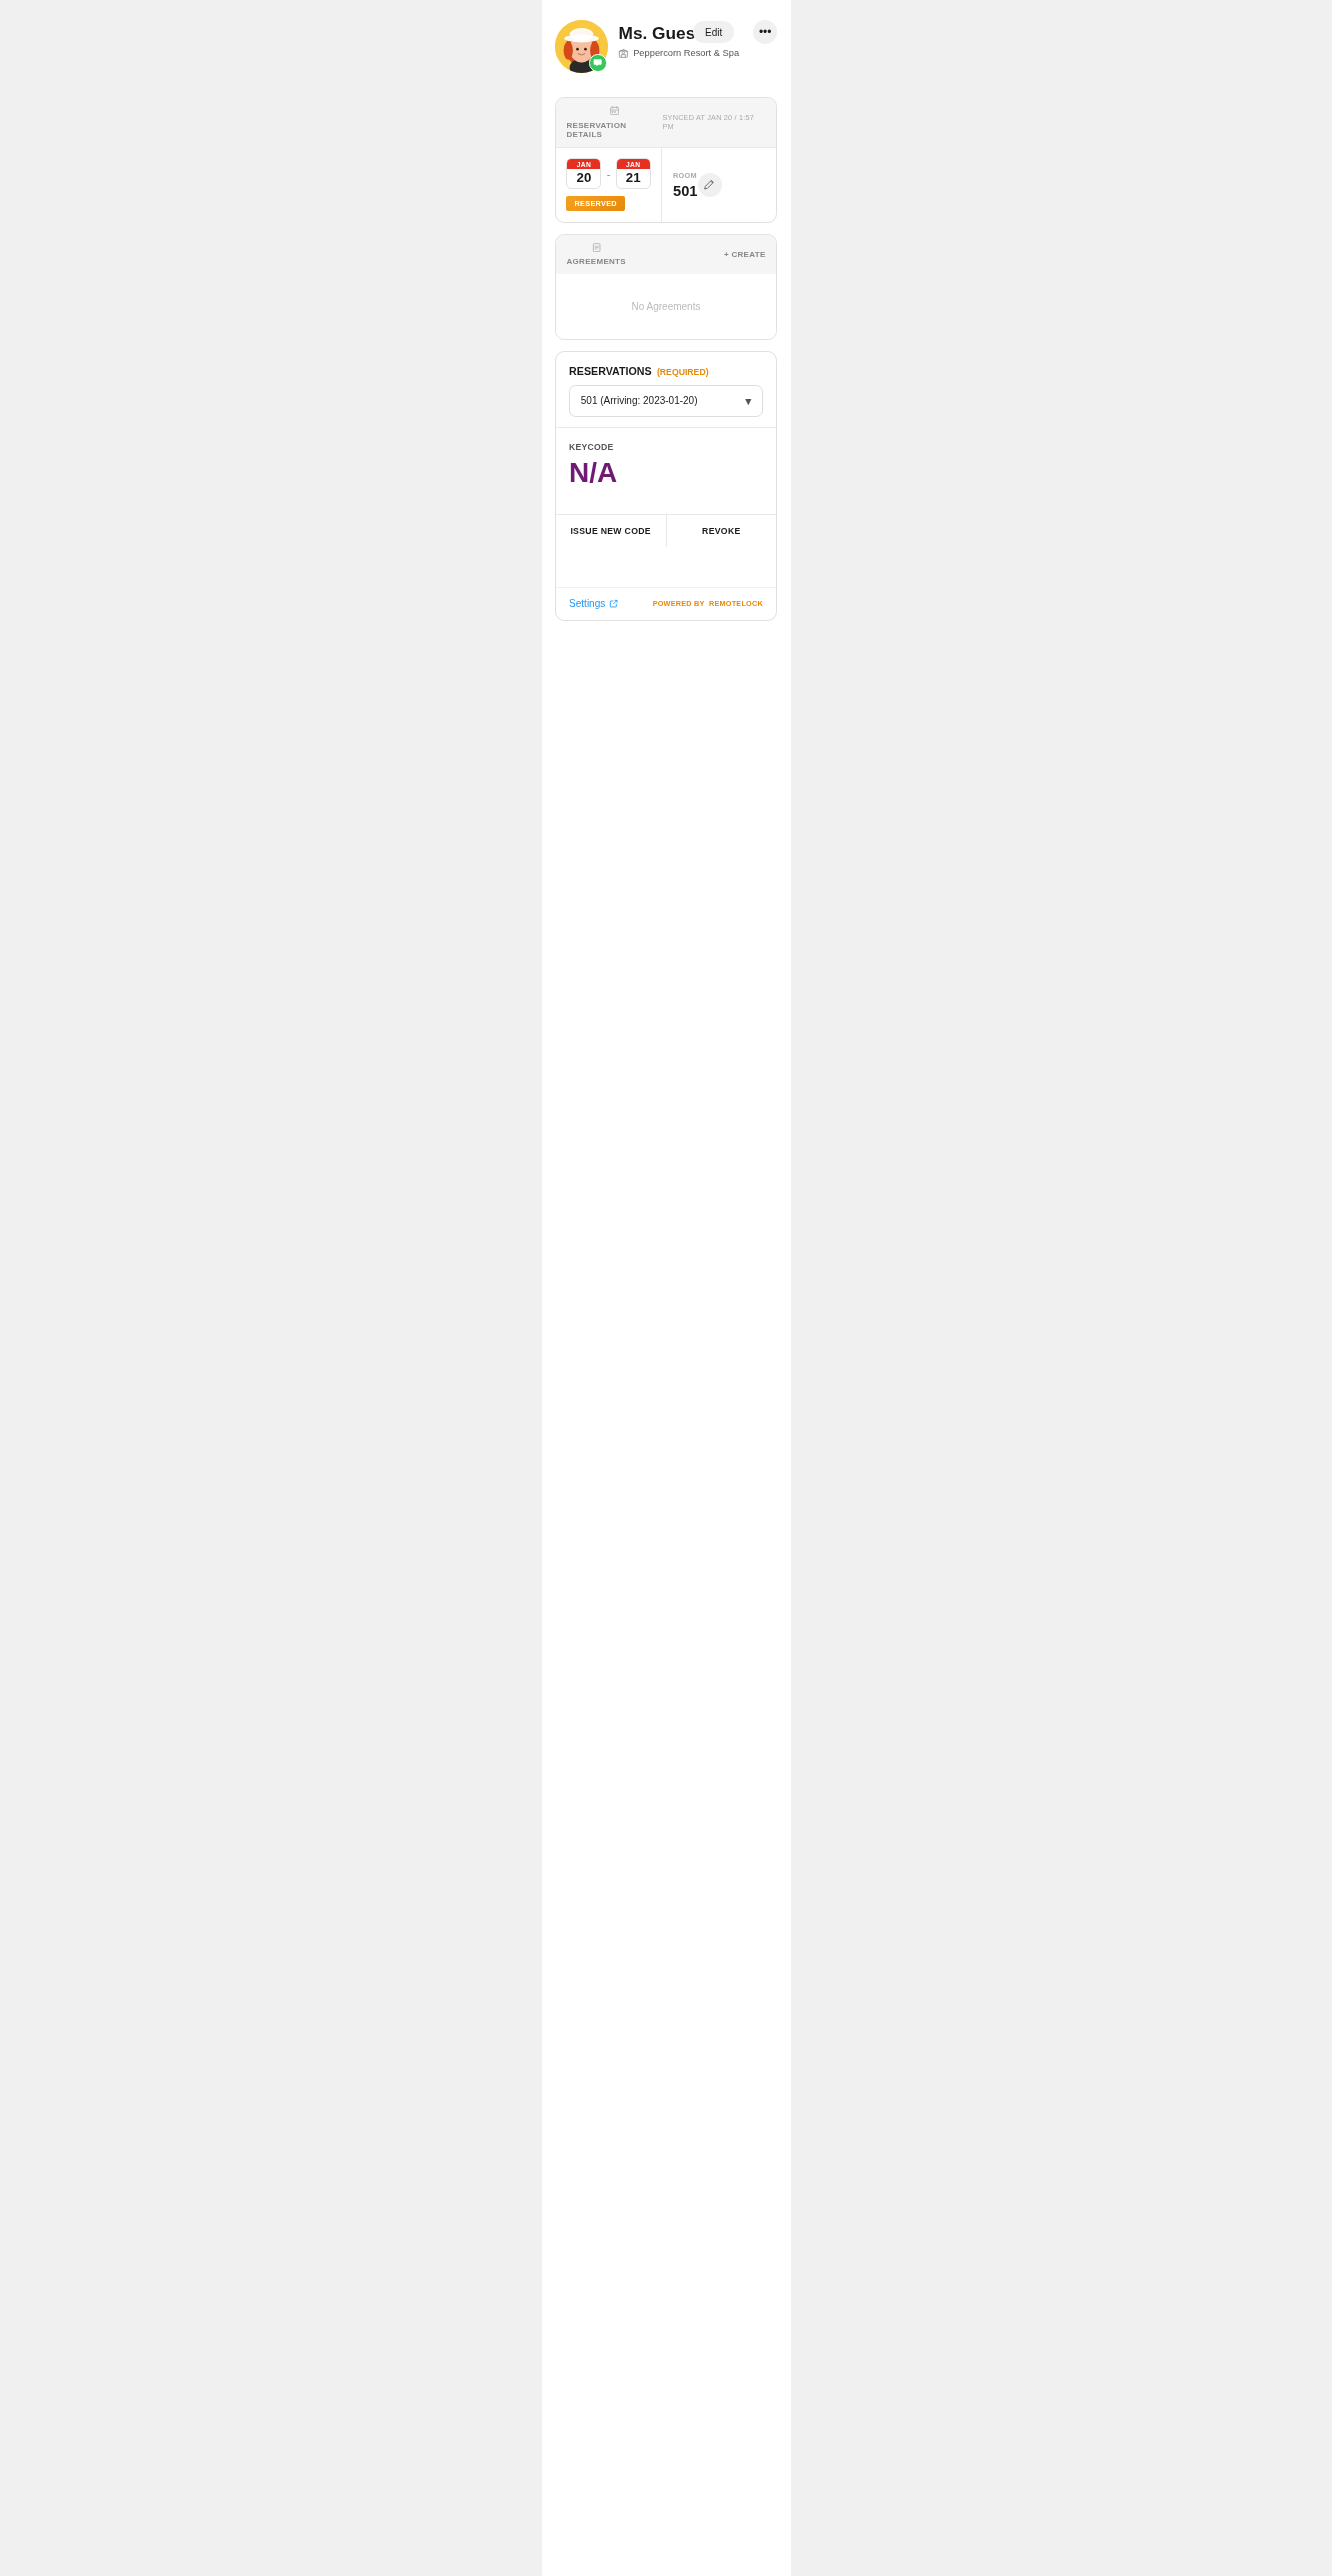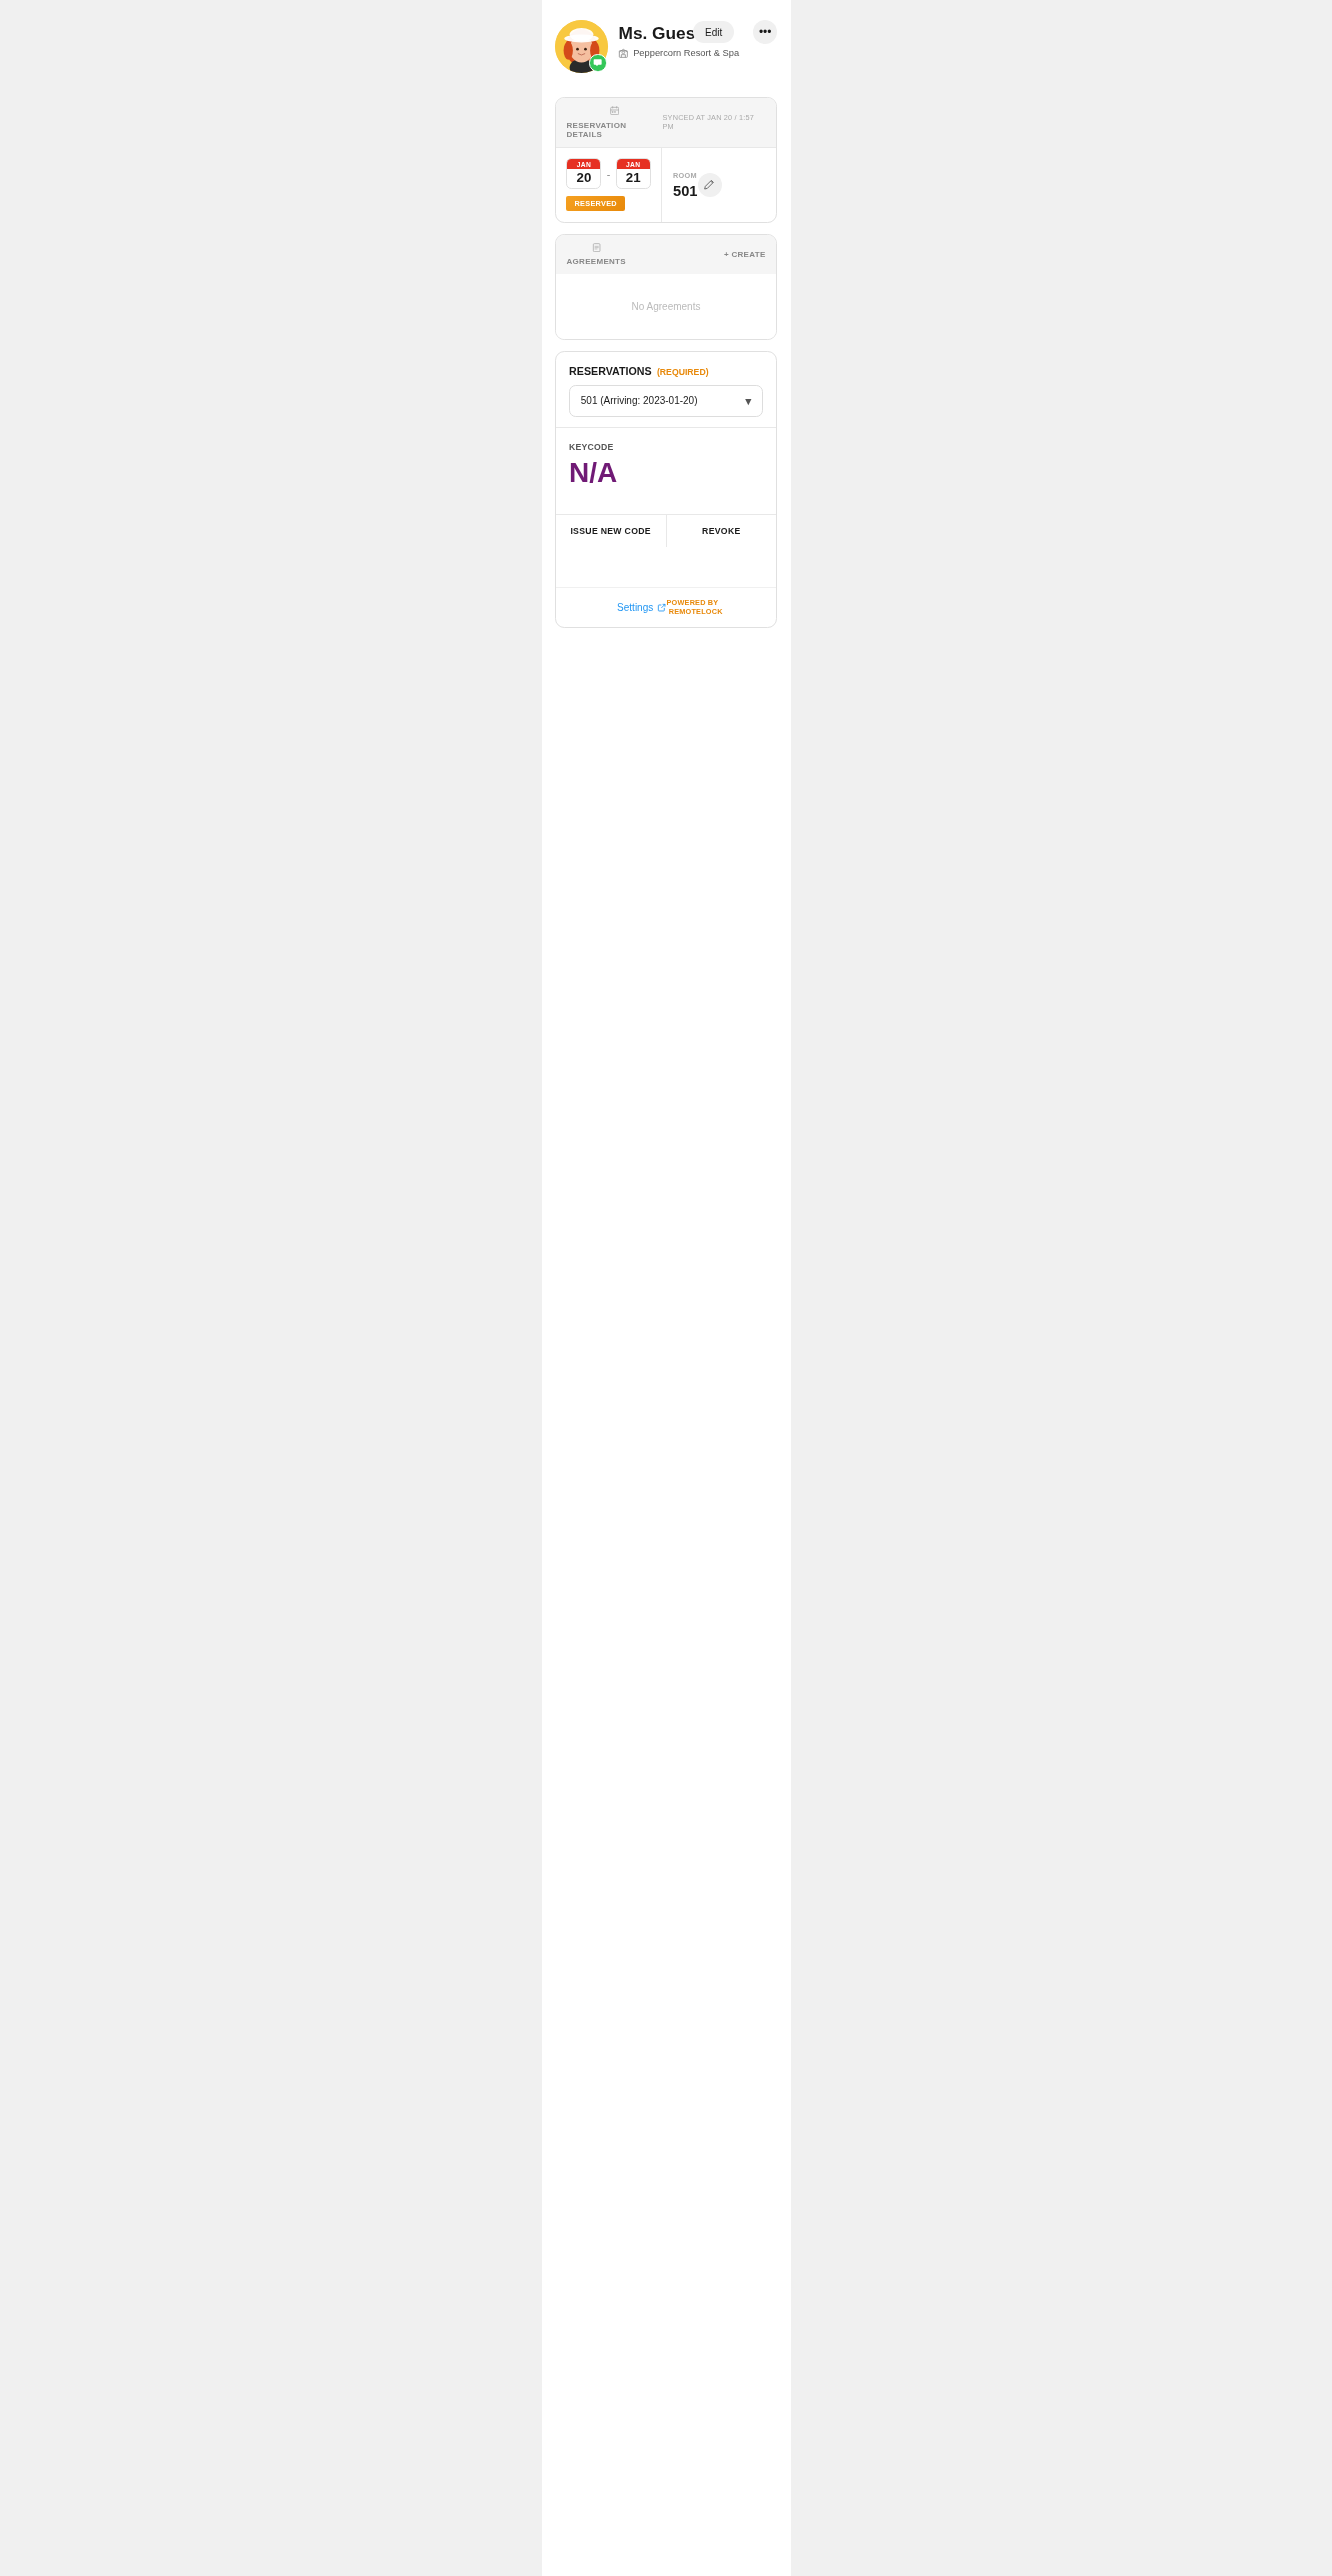--- a/index.html
+++ b/index.html
@@ -340,21 +340,20 @@
       border-top: 0.7px solid #f0f0f0;
     }
     .settings-link {
       display: flex;
       align-items: center;
       gap: 4px;
       color: #2196f3;
       font-size: 10px;
       text-decoration: none;
       cursor: pointer;
-      margin-left: 48px;
     }
     .powered-by {
       font-size: 7.3px;
       color: #aaa;
       letter-spacing: 0.2px;
     }
     .powered-by span {
       color: #e8890a;
       font-weight: 700;
     }

